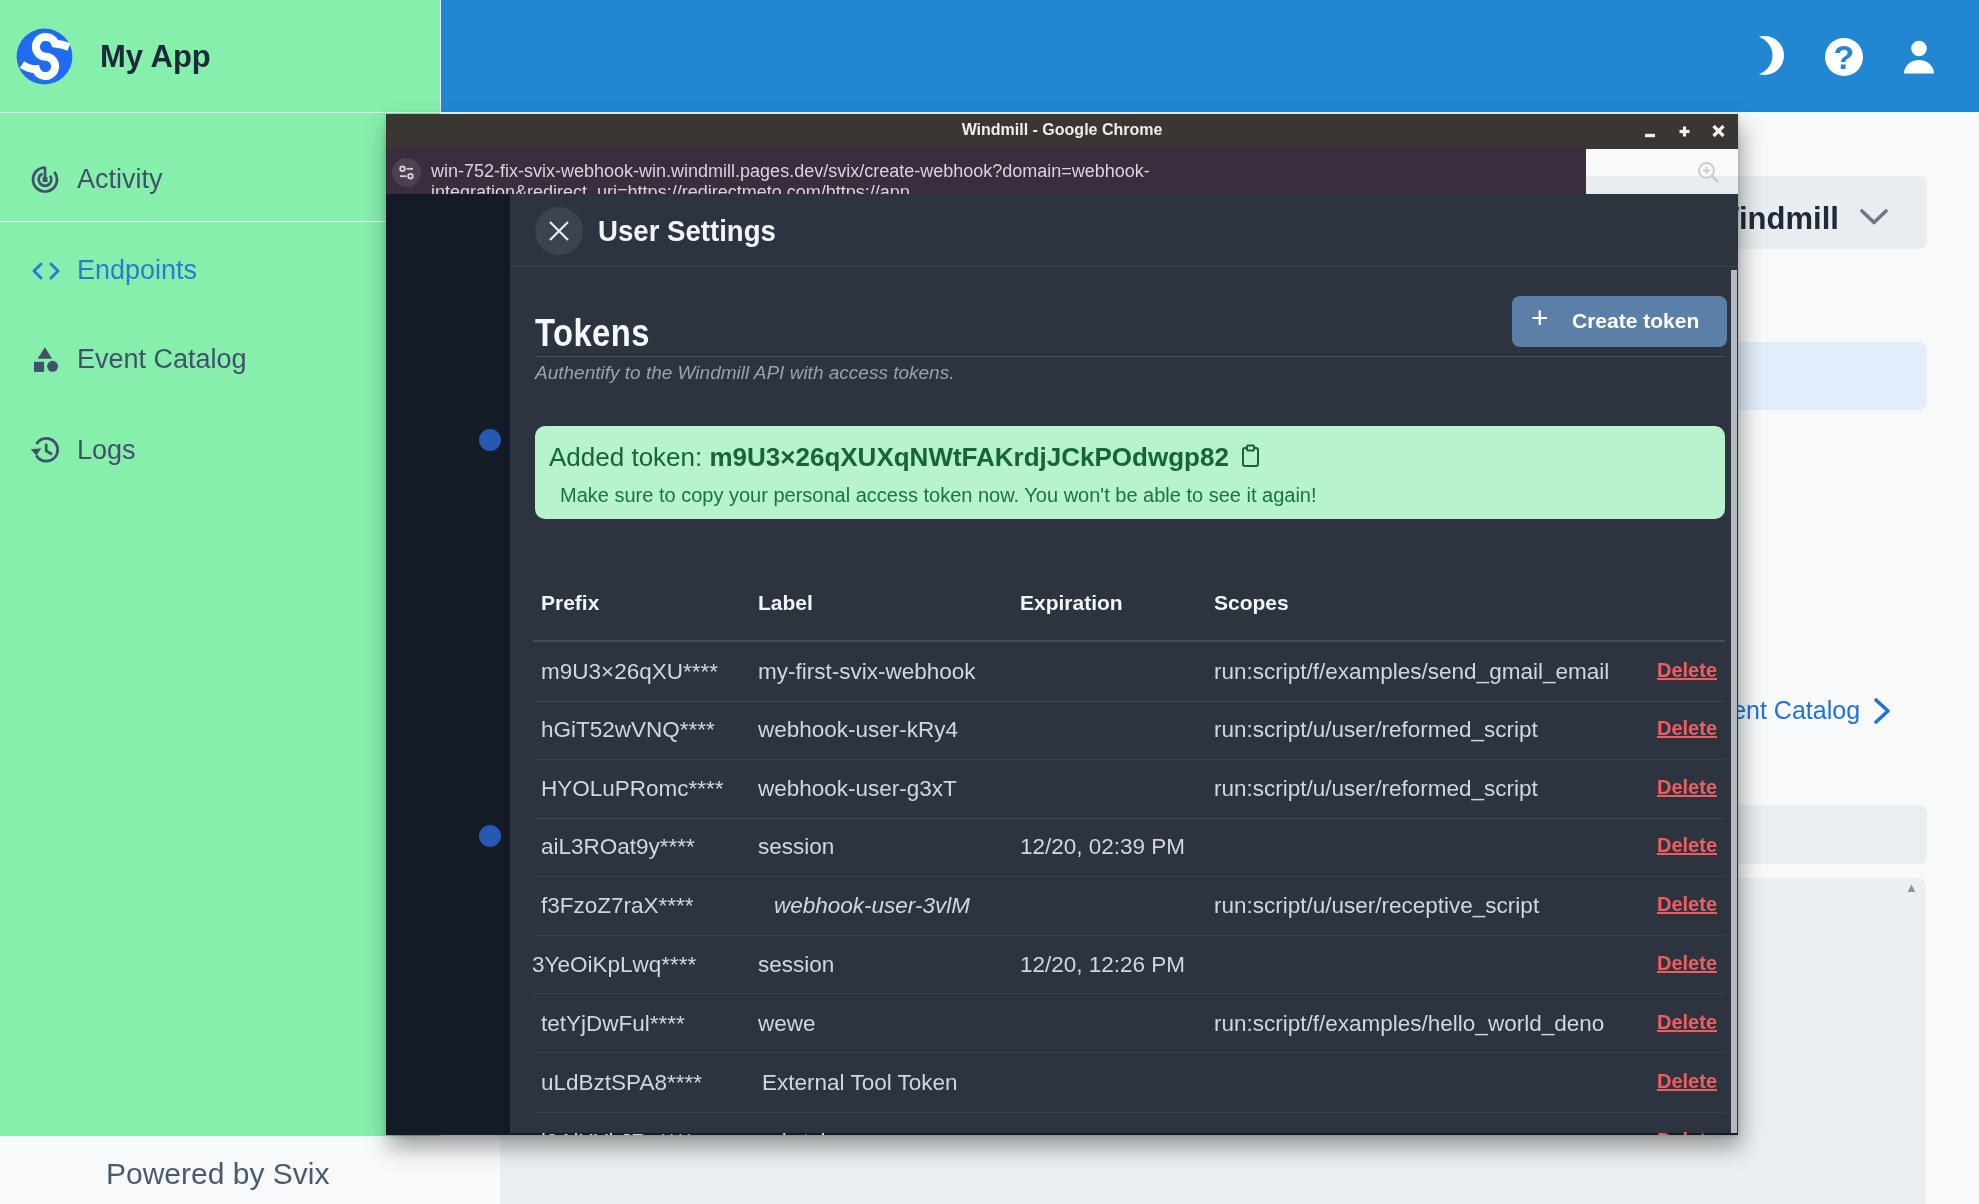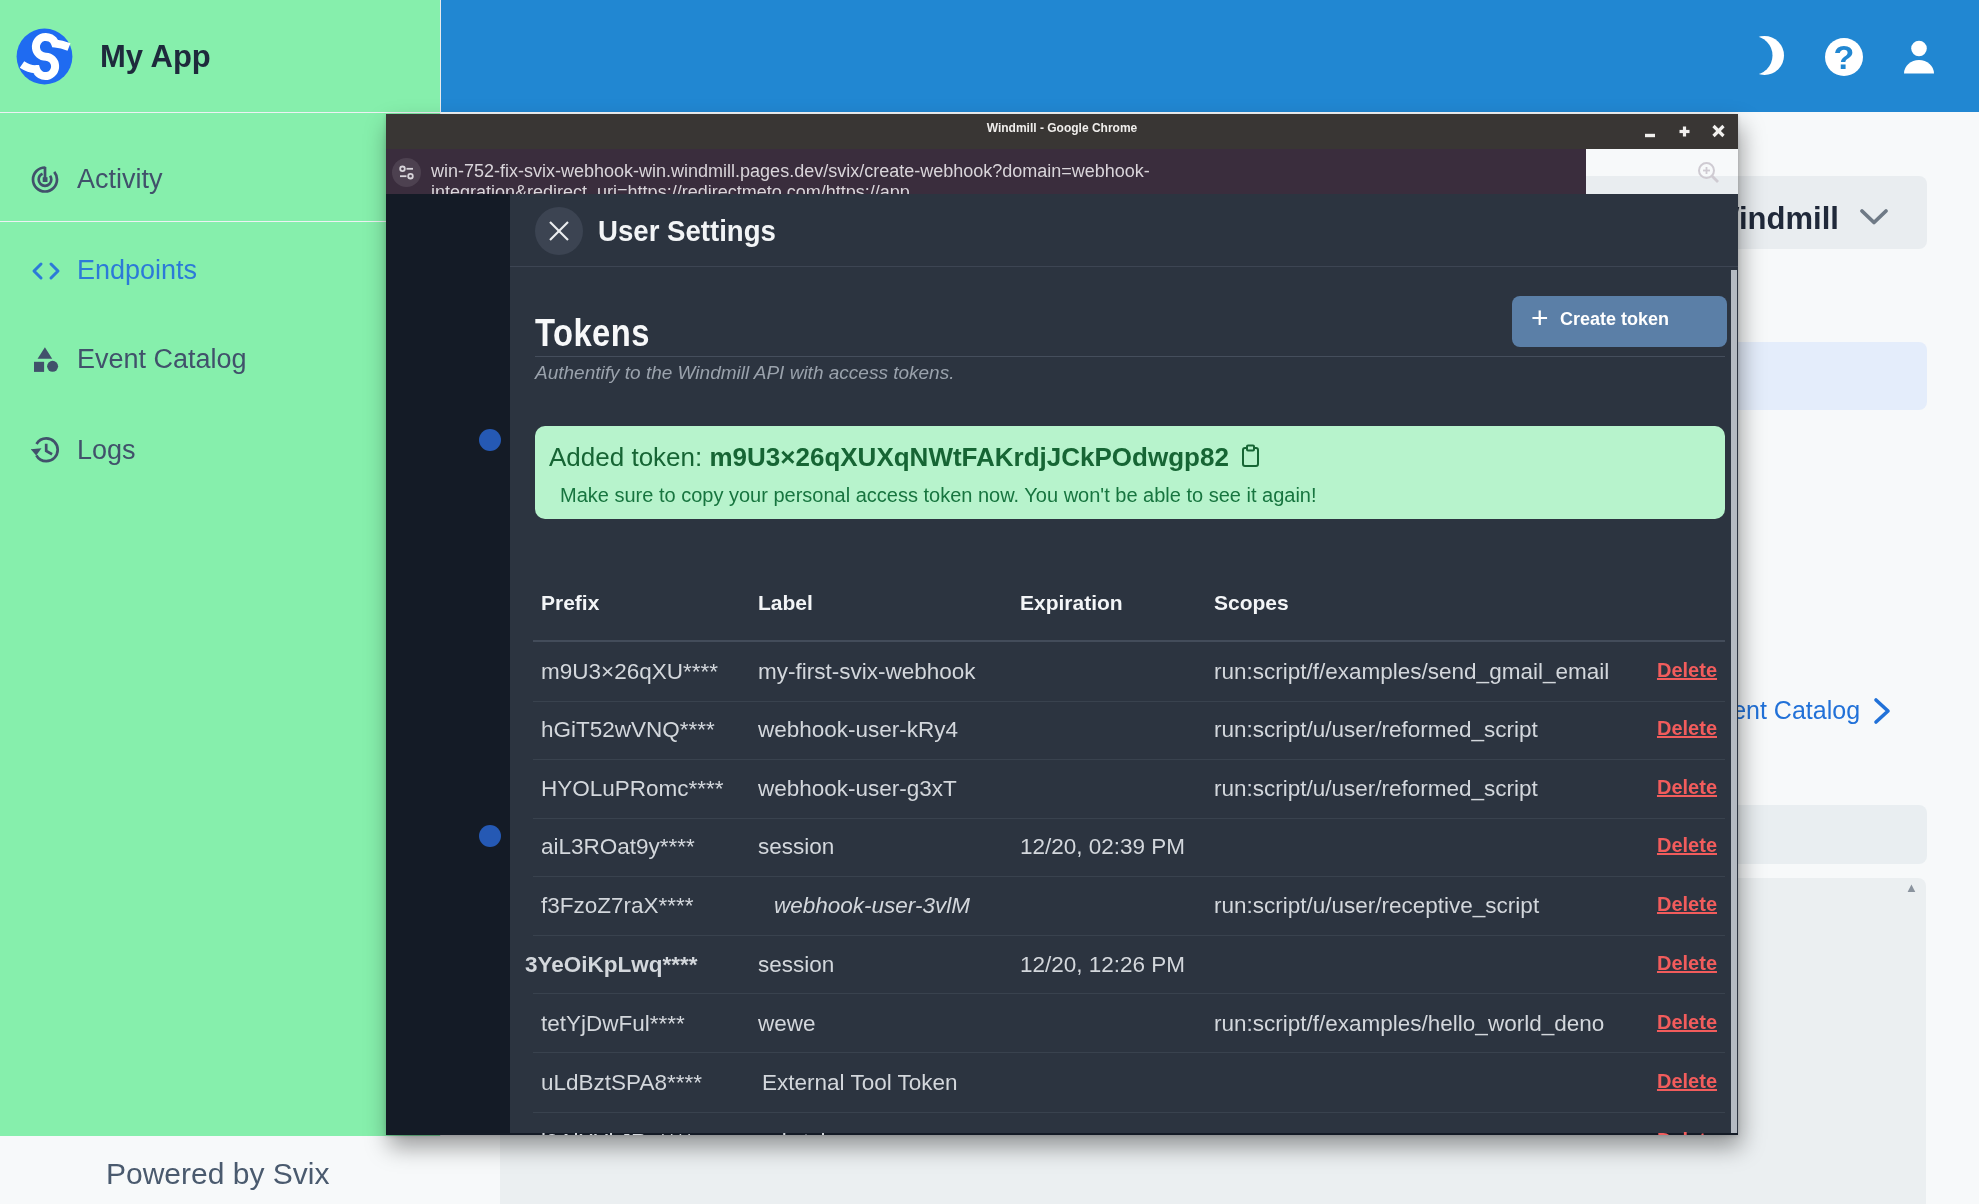--- a/index.html
+++ b/index.html
@@ -103,21 +103,21 @@
 <div class="abs" style="left:1703px; top:696px; font-size:25px; color:#2171d8;">Event Catalog</div>
 <svg class="abs" style="left:1868px; top:697px;" width="28" height="28" viewBox="0 0 28 28">
   <polyline points="8,3 20,14 8,25" fill="none" stroke="#2171d8" stroke-width="3.6" stroke-linecap="round" stroke-linejoin="round"></polyline>
 </svg>
 <div class="graybox abs"></div>
 <div class="bigpanel abs"></div>
 <div class="abs" style="left:1905px; top:880px; font-size:13px; color:#8a939e;">▲</div>
 
 <div id="win" class="abs">
   <div id="titlebar" class="abs">
-    <div class="abs" style="left:0; width:1352px; top:7px; text-align:center; font-size:12px; font-weight:bold; color:#f0eeec;">Windmill - Google Chrome</div>
+    <div class="abs" style="left:0; width:1352px; top:7px; text-align:center; font-size:16px; font-weight:bold; color:#f0eeec;">Windmill - Google Chrome</div>
     <svg class="abs" style="left:1256px; top:8px;" width="86" height="18" viewBox="0 0 86 18">
       <line x1="3" y1="13.5" x2="13" y2="13.5" stroke="#f2f0ee" stroke-width="3.4"></line>
       <line x1="37.5" y1="9.5" x2="47.5" y2="9.5" stroke="#f2f0ee" stroke-width="3.2"></line>
       <line x1="42.5" y1="4.5" x2="42.5" y2="14.5" stroke="#f2f0ee" stroke-width="3.2"></line>
       <line x1="71.5" y1="4" x2="81.5" y2="14" stroke="#f2f0ee" stroke-width="3.2"></line>
       <line x1="81.5" y1="4" x2="71.5" y2="14" stroke="#f2f0ee" stroke-width="3.2"></line>
     </svg>
   </div>
   <div id="urlbar" class="abs">
     <svg class="abs" style="left:6px; top:9px;" width="29" height="29" viewBox="0 0 29 29">
@@ -146,21 +146,21 @@
           <line x1="3" y1="3" x2="21" y2="21" stroke="#eceef0" stroke-width="2.2"></line>
           <line x1="21" y1="3" x2="3" y2="21" stroke="#eceef0" stroke-width="2.2"></line>
         </svg>
         <div class="abs" style="left:88px; top:20px; font-size:30px; font-weight:bold; color:#f2f4f6; transform:scaleX(0.92); transform-origin:0 0;">User Settings</div>
       </div>
 
       <div class="abs" style="left:25px; top:117px; font-size:39px; font-weight:bold; color:#f7f8f9; transform:scaleX(0.84); transform-origin:0 0; letter-spacing:0.5px;">Tokens</div>
       <div class="abs" style="left:25px; top:162px; width:1190px; height:1px; background:#454e5c;"></div>
       <div class="abs" style="left:1002px; top:102px; width:215px; height:51px; background:#5b7fa7; border-radius:8px;">
         <div class="abs" style="left:19px; top:5px; font-size:30px; color:#ffffff; font-weight:normal;">+</div>
-        <div class="abs" style="left:48px; top:13px; font-size:18px; font-weight:bold; color:#ffffff;">Create token</div>
+        <div class="abs" style="left:60px; top:13px; font-size:21px; font-weight:bold; color:#ffffff;">Create token</div>
       </div>
       <div class="abs" style="left:25px; top:168px; font-size:19px; font-style:italic; color:#9aa2ac;">Authentify to the Windmill API with access tokens.</div>
 
       <div class="abs" style="left:25px; top:232px; width:1190px; height:93px; background:#b7f3cc; border-radius:10px;">
         <div class="abs" style="left:14px; top:16px; font-size:26px; color:#166534;">Added token: <b>m9U3×26qXUXqNWtFAKrdjJCkPOdwgp82</b></div>
         <svg class="abs" style="left:705px; top:18px;" width="22" height="24" viewBox="0 0 22 24">
           <rect x="3" y="4" width="15" height="18" rx="2" fill="none" stroke="#166534" stroke-width="2"></rect>
           <rect x="7" y="1.5" width="7" height="5" rx="1" fill="#b7f3cc" stroke="#166534" stroke-width="2"></rect>
         </svg>
         <div class="abs" style="left:25px; top:58px; font-size:20px; color:#17753f;">Make sure to copy your personal access token now. You won't be able to see it again!</div>
@@ -185,21 +185,21 @@
       <div class="cell" style="left:704px; top:582px;">run:script/u/user/reformed_script</div>
       <div class="del" style="top:582px;">Delete</div>
       <div class="cell" style="left:31px; top:640px;">aiL3ROat9y****</div>
       <div class="cell" style="left:248px; top:640px;">session</div>
       <div class="cell" style="left:510px; top:640px;">12/20, 02:39 PM</div>
       <div class="del" style="top:640px;">Delete</div>
       <div class="cell" style="left:31px; top:699px;">f3FzoZ7raX****</div>
       <div class="cell" style="left:264px; top:699px;font-style:italic;">webhook-user-3vlM</div>
       <div class="cell" style="left:704px; top:699px;">run:script/u/user/receptive_script</div>
       <div class="del" style="top:699px;">Delete</div>
-      <div class="cell" style="left:15px; top:758px;font-weight:bold;">3YeOiKpLwq****</div>
+      <div class="cell" style="left:22px; top:758px;">3YeOiKpLwq****</div>
       <div class="cell" style="left:248px; top:758px;">session</div>
       <div class="cell" style="left:510px; top:758px;">12/20, 12:26 PM</div>
       <div class="del" style="top:758px;">Delete</div>
       <div class="cell" style="left:31px; top:817px;">tetYjDwFul****</div>
       <div class="cell" style="left:248px; top:817px;">wewe</div>
       <div class="cell" style="left:704px; top:817px;">run:script/f/examples/hello_world_deno</div>
       <div class="del" style="top:817px;">Delete</div>
       <div class="cell" style="left:31px; top:876px;">uLdBztSPA8****</div>
       <div class="cell" style="left:252px; top:876px;">External Tool Token</div>
       <div class="del" style="top:876px;">Delete</div>

